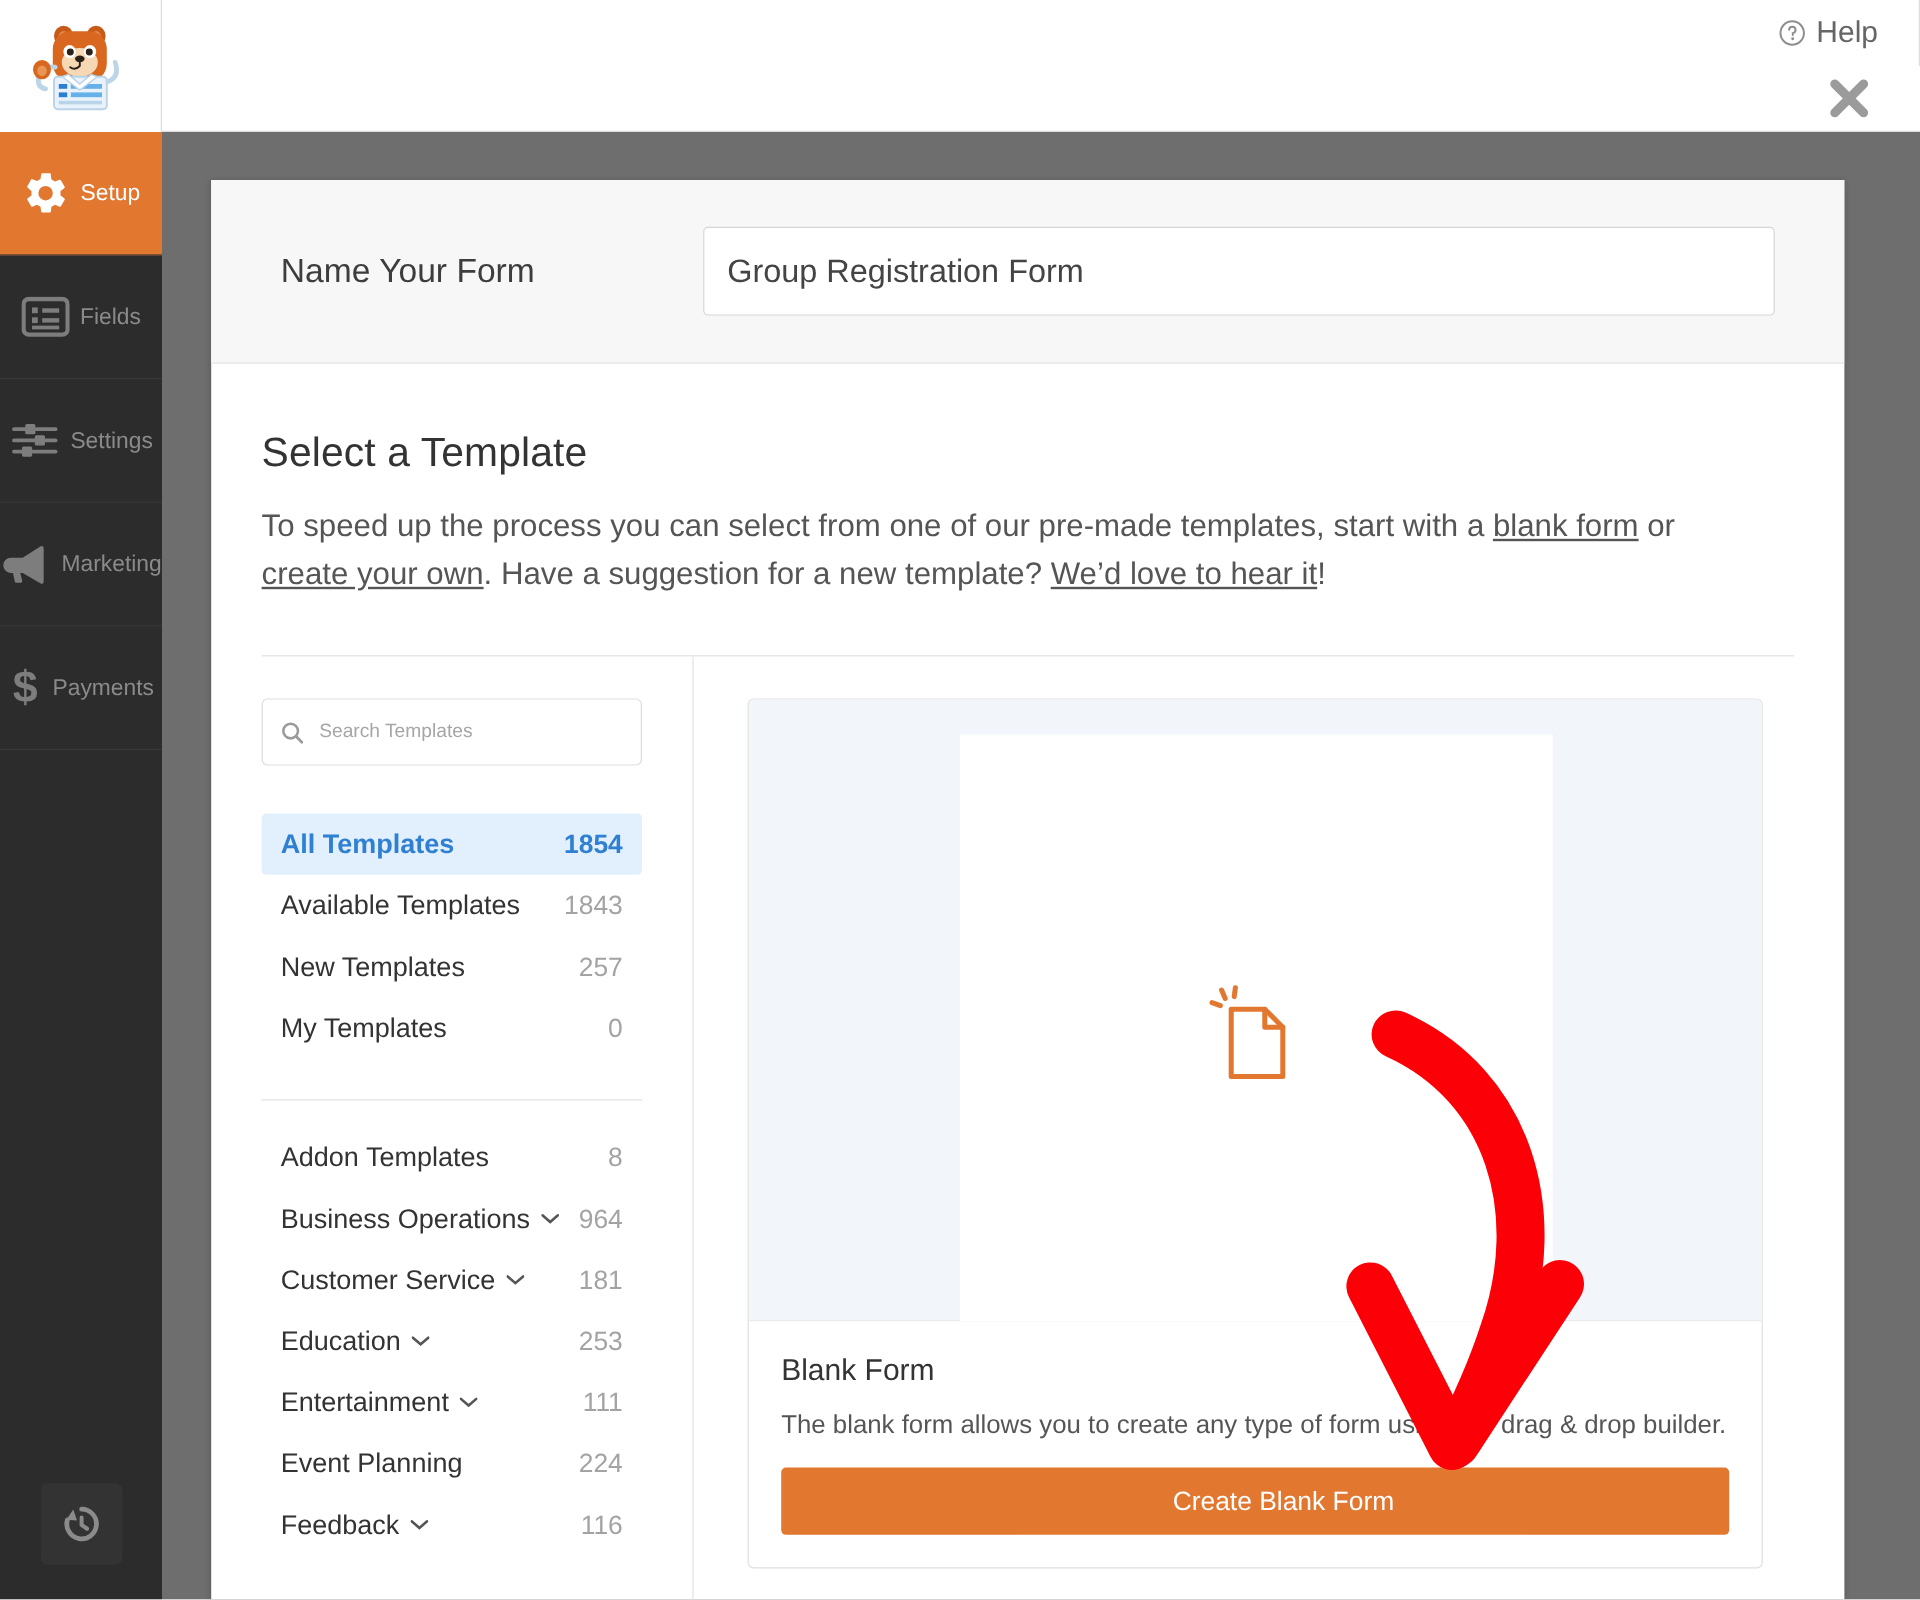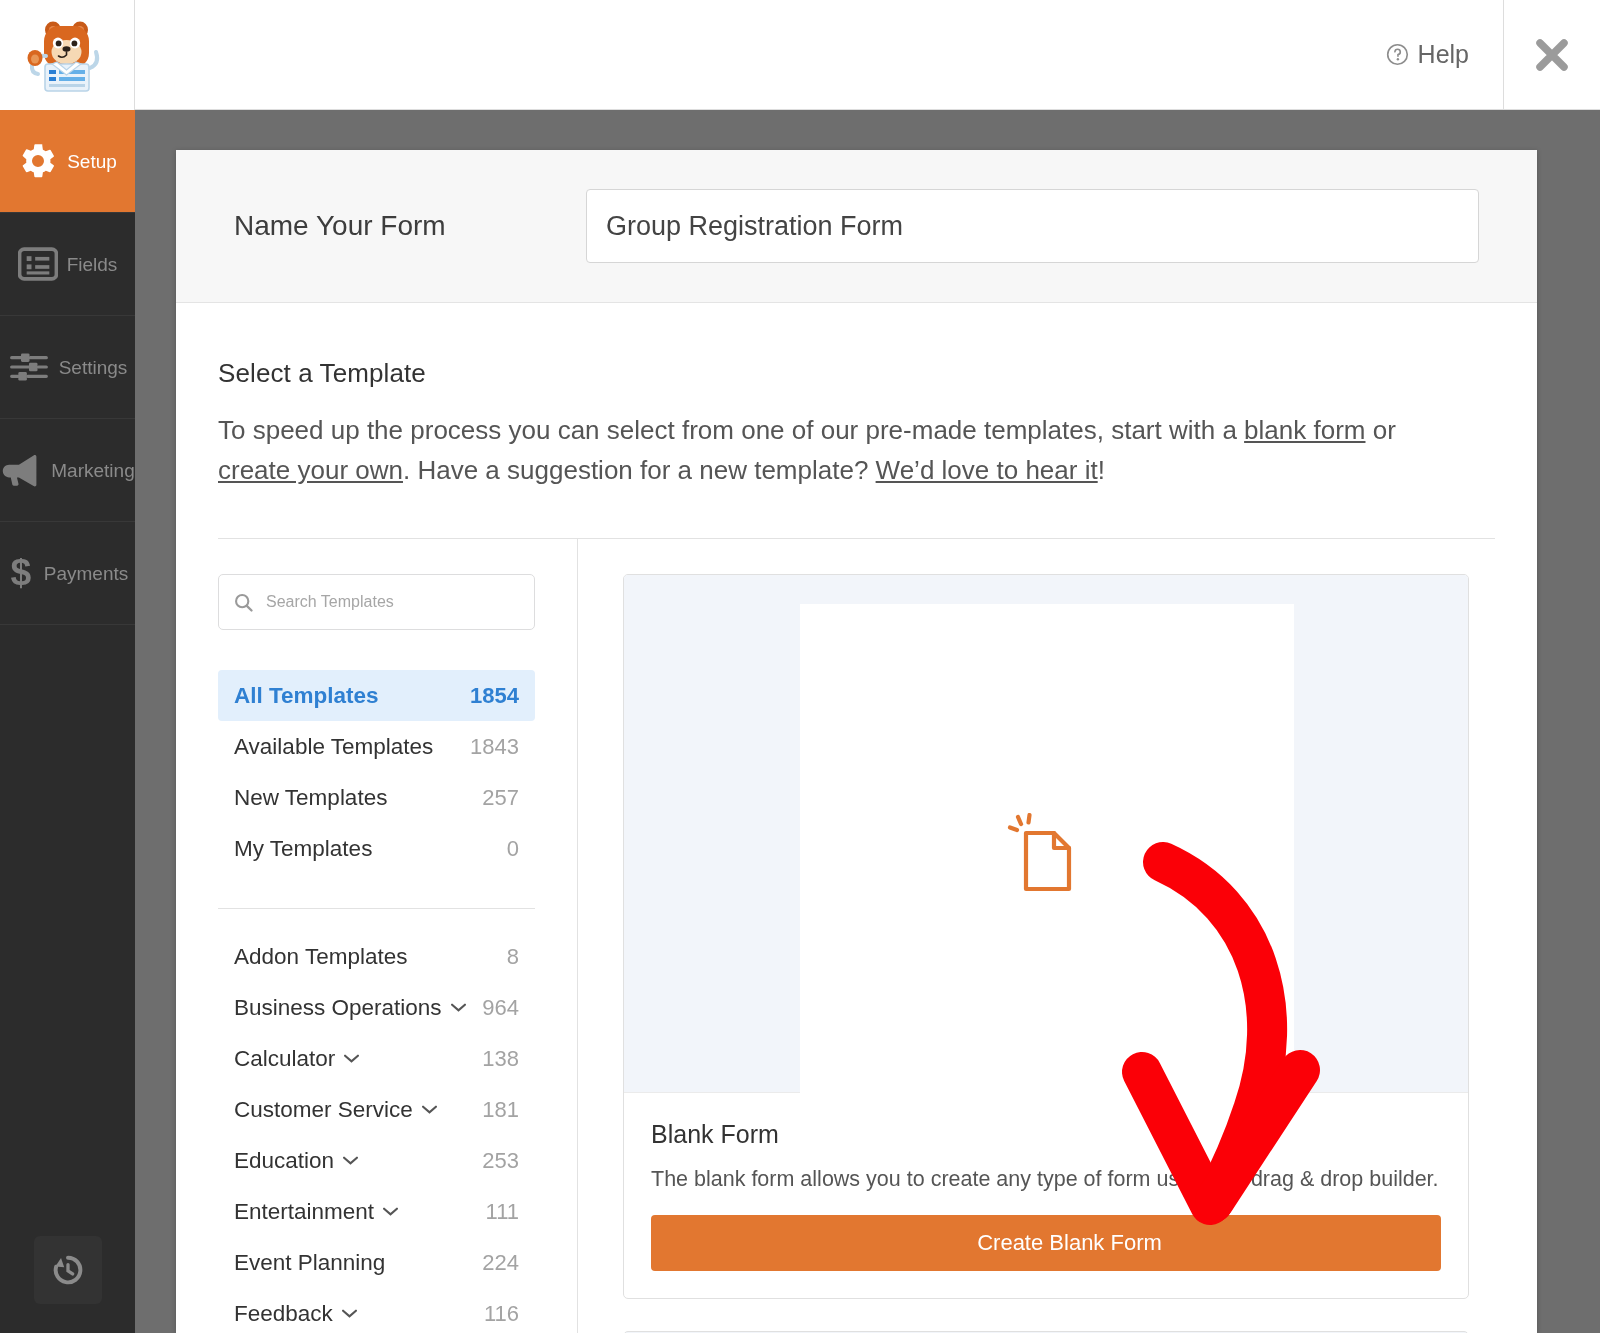--- a/index.html
+++ b/index.html
@@ -18,21 +18,21 @@
     background: #ffffff; border-bottom: 1px solid #dddddd;
     display: flex; align-items: center;
   }
   .logo-cell {
     width: 135px; height: 110px;
     display: flex; align-items: center; justify-content: center;
     border-right: 1px solid #dddddd;
     background: #ffffff;
   }
   .topbar-right {
-    margin-left: auto; display: flex; align-items: center; height: 110px;
+    margin-left: auto; display: flex; align-items: center; height: 110px; flex-direction: column;
   }
   .help-btn {
     display: flex; align-items: center; gap: 9px;
     padding: 0 32px 0 0; height: 110px;
     color: #666666; font-size: 25px; font-weight: 400;
     border-right: 1px solid #dddddd; padding-right: 34px;
     cursor: pointer;
   }
   .help-icon { width: 23px; height: 23px; display:block; }
   .close-btn {
@@ -105,21 +105,21 @@
     background: #ffffff;
     font-family: "Liberation Sans", sans-serif;
     font-size: 27px; color: #444444;
     padding: 0 19px;
     outline: none;
   }
 
   
   .modal-body { padding: 55px 42px 0 42px; }
   .sec-title {
-    font-size: 26px; color: #333333; font-weight: 400;
+    font-size: 34px; color: #333333; font-weight: 400;
     letter-spacing: .1px;
   }
   .sec-desc {
     margin-top: 22px;
     font-size: 26px; color: #555555; line-height: 1.52;
     max-width: 1252px;
   }
   .sec-desc a { color: #555555; text-decoration: underline; cursor: pointer; }
   .divider { margin-top: 48px; border-top: 1px solid #e2e2e2; }
 
@@ -387,29 +387,20 @@
             <div class="cat-row">
               <span class="cat-name">
                 <span>Business Operations</span>
                 <svg class="chev" viewBox="0 0 14 8">
                     <path d="M1 1.4 L7 6.6 L13 1.4" fill="none" stroke="#555" stroke-width="2" stroke-linecap="round"></path>
                   </svg>
               </span>
               <span class="cat-count">964</span>
             </div>
 
-            <div class="cat-row">
-              <span class="cat-name">
-                <span>Calculator</span>
-                <svg class="chev" viewBox="0 0 14 8">
-                    <path d="M1 1.4 L7 6.6 L13 1.4" fill="none" stroke="#555" stroke-width="2" stroke-linecap="round"></path>
-                  </svg>
-              </span>
-              <span class="cat-count">138</span>
-            </div>
 
             <div class="cat-row">
               <span class="cat-name">
                 <span>Customer Service</span>
                 <svg class="chev" viewBox="0 0 14 8">
                     <path d="M1 1.4 L7 6.6 L13 1.4" fill="none" stroke="#555" stroke-width="2" stroke-linecap="round"></path>
                   </svg>
               </span>
               <span class="cat-count">181</span>
             </div>

